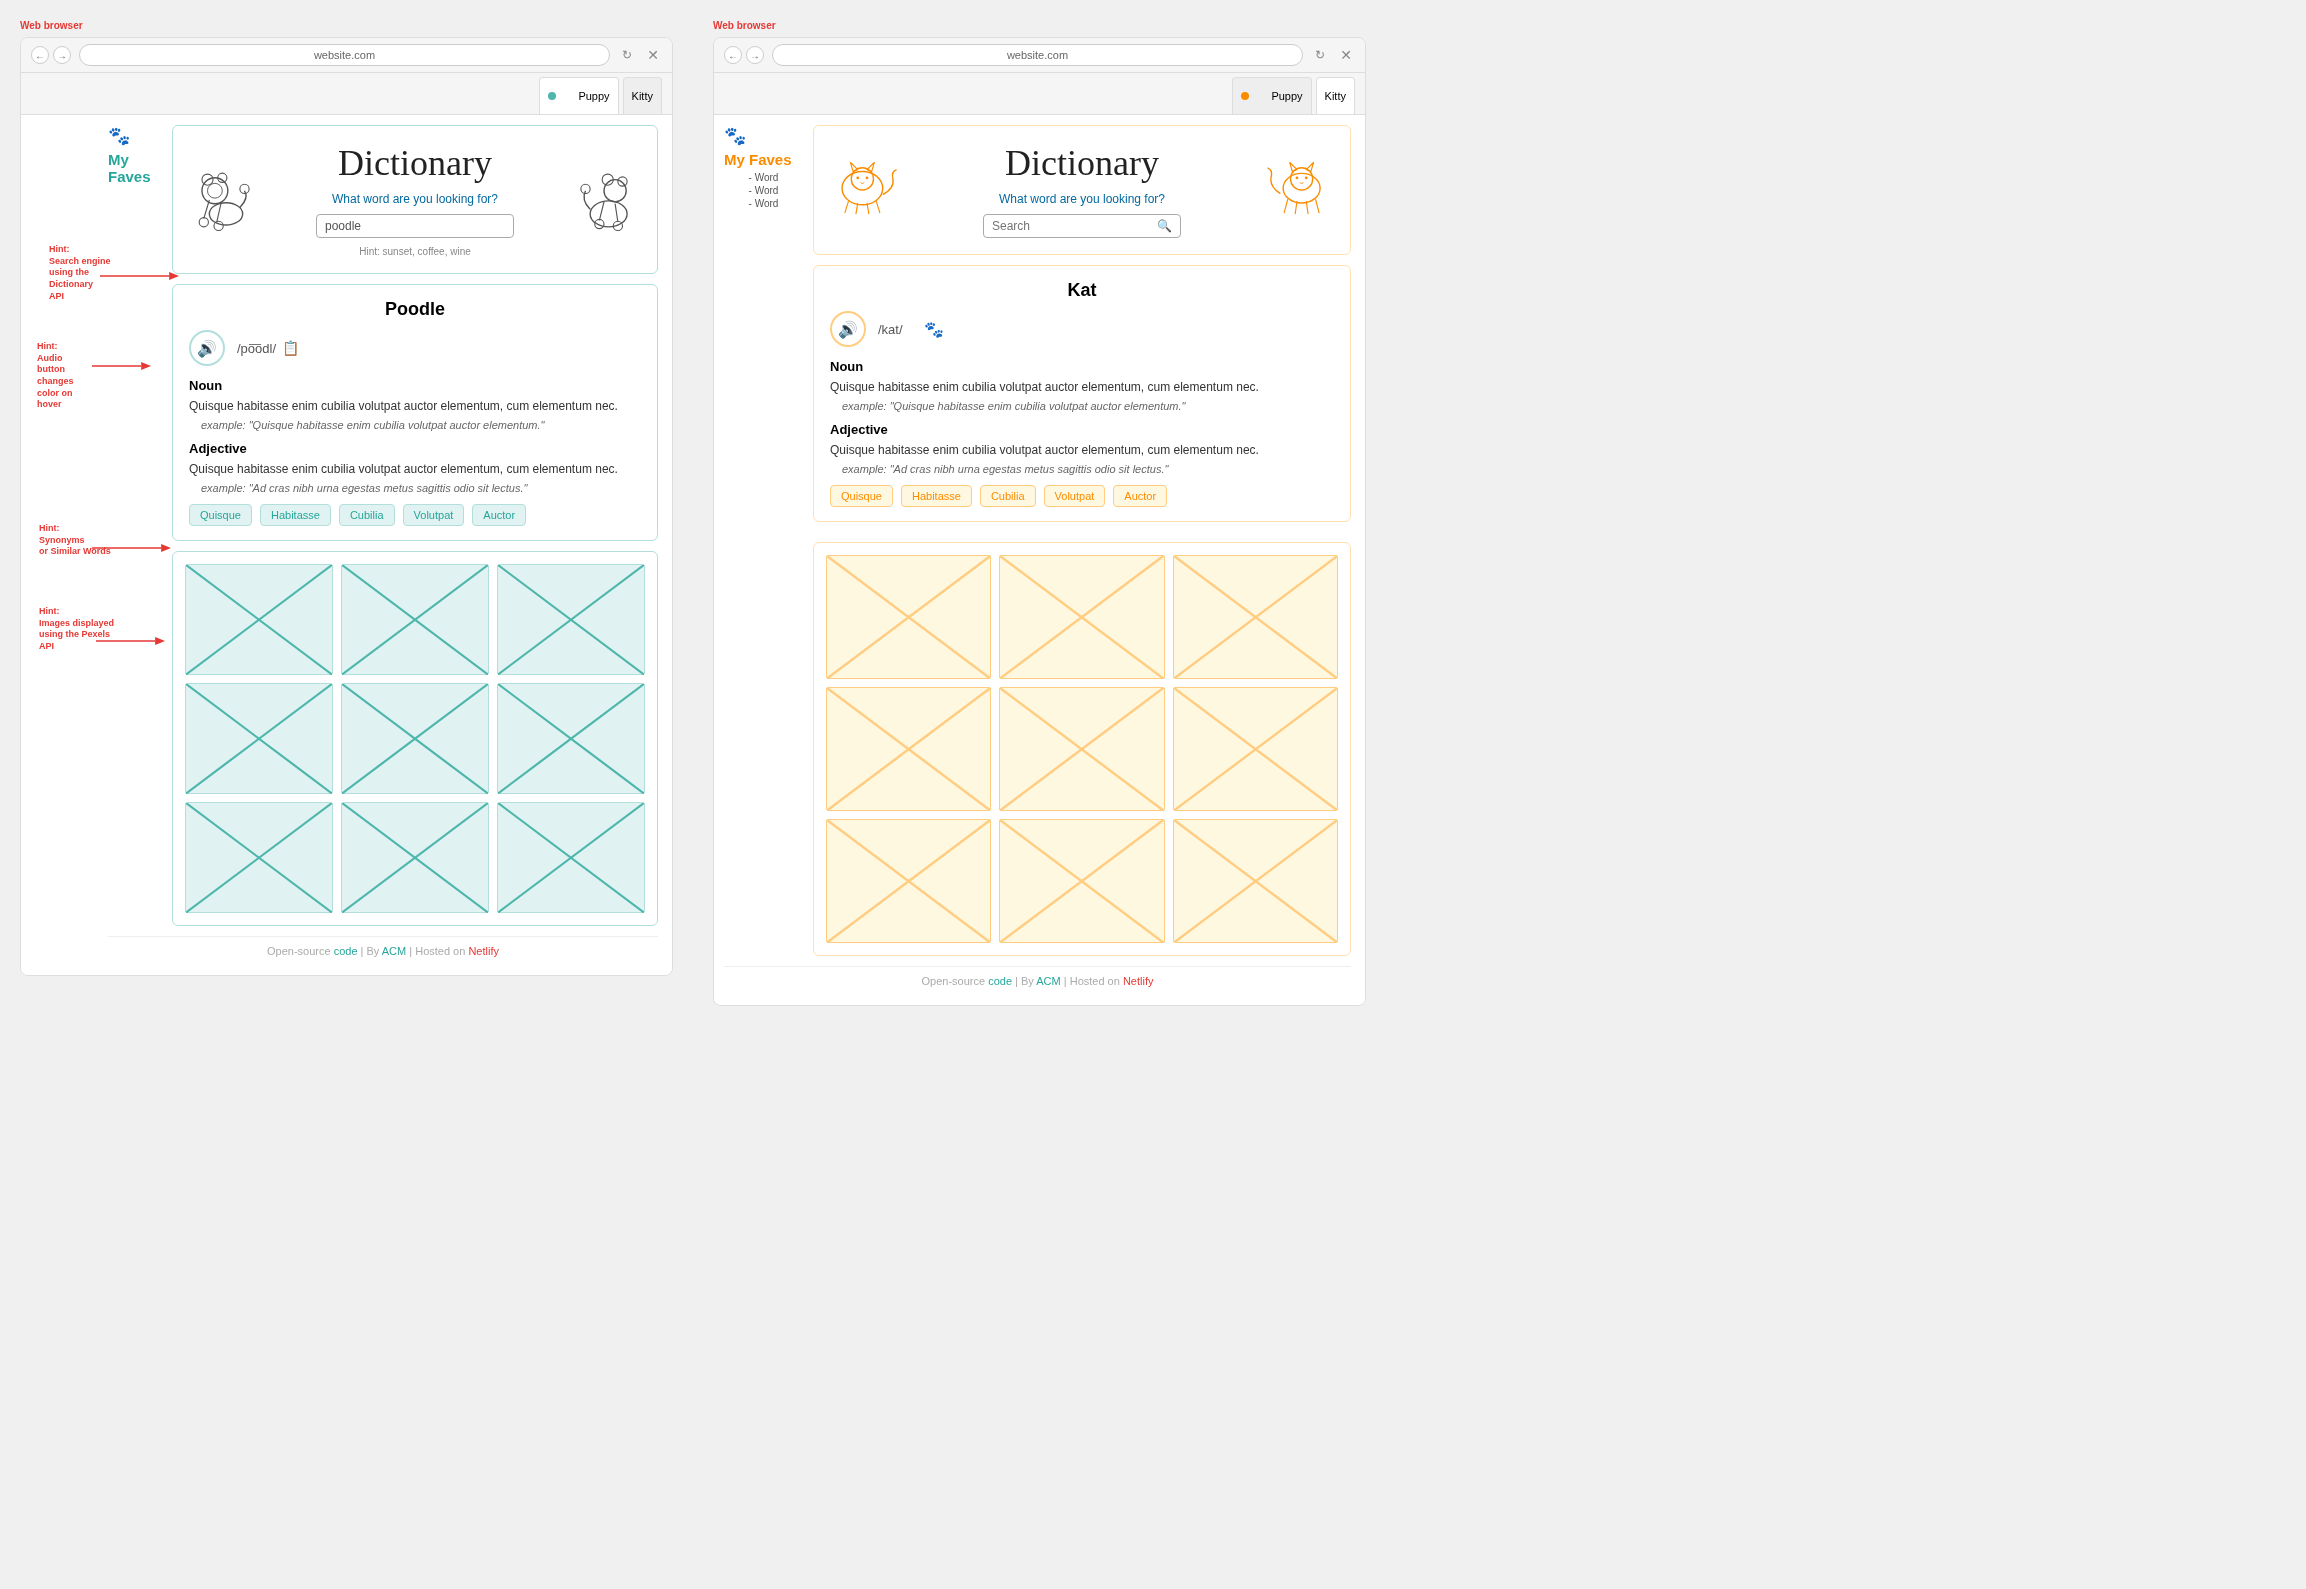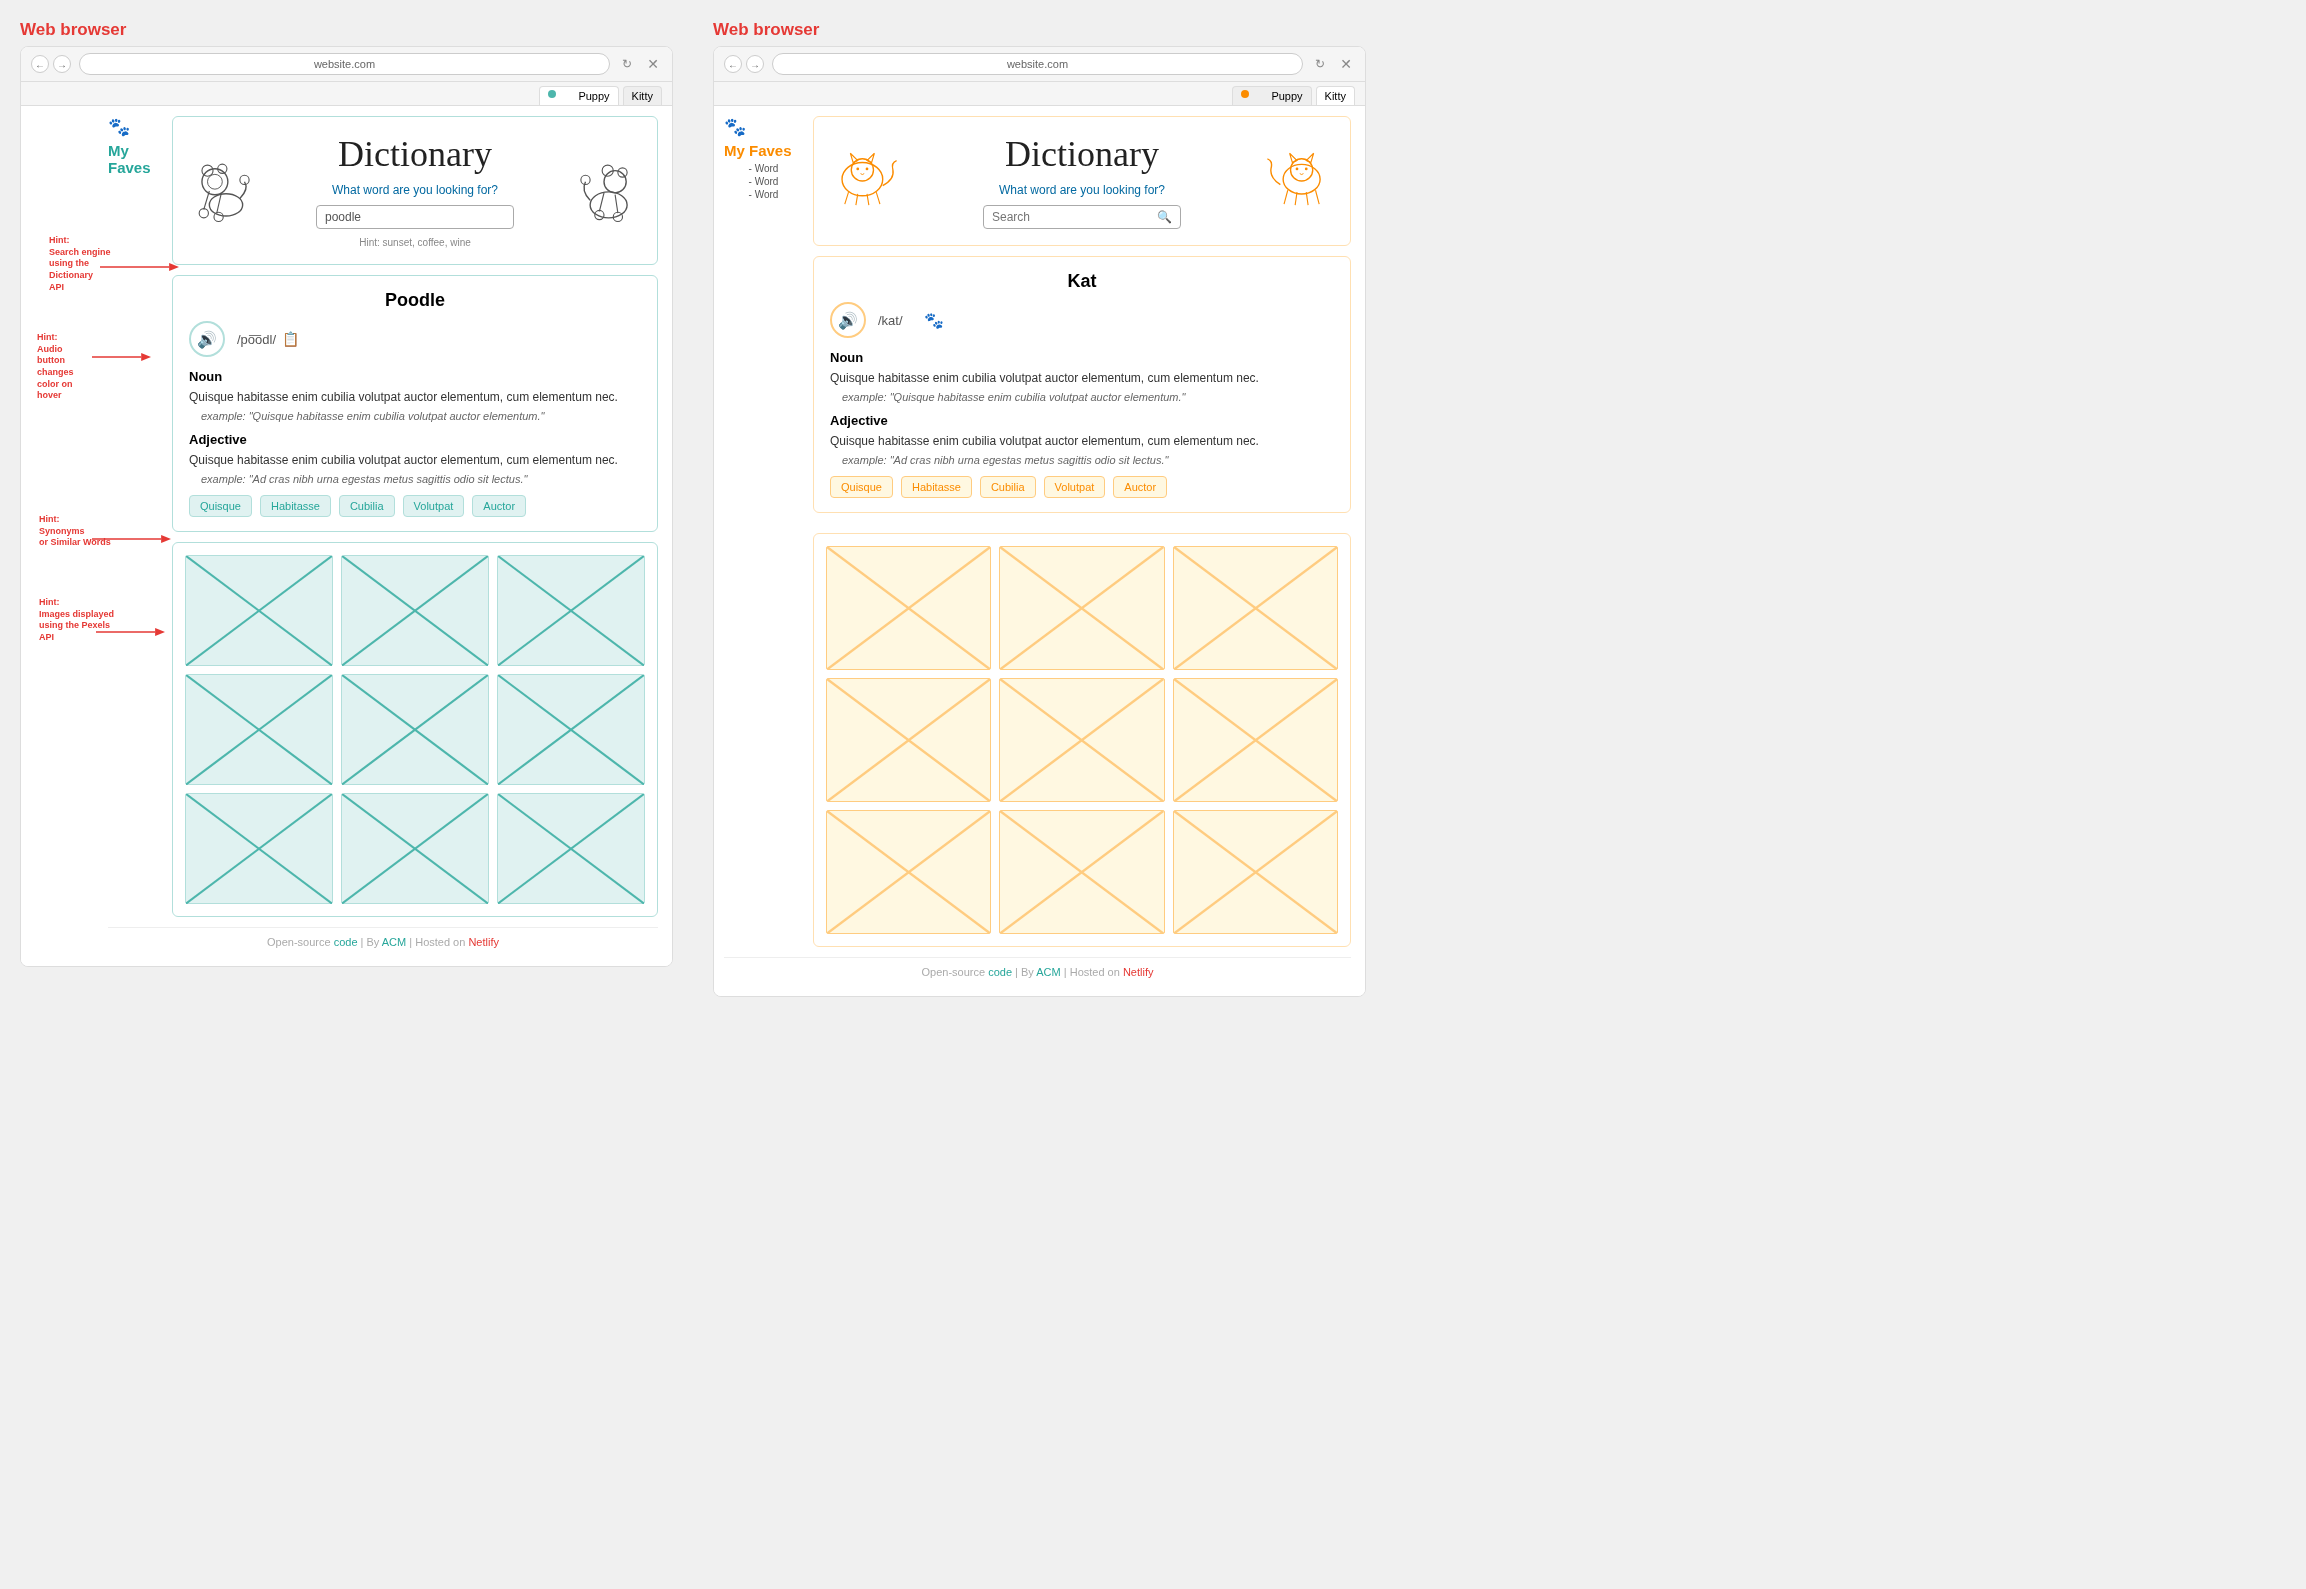--- a/index.html
+++ b/index.html
@@ -17,21 +17,21 @@
       background: white;
       border: 1px solid #ddd;
       border-radius: 8px;
       width: 653px;
       flex-shrink: 0;
       overflow: hidden;
       position: relative;
     }
 
     .browser-label {
-      font-size: 17px;
+      font-size: 10px;
       font-weight: bold;
       color: #e53935;
       margin-bottom: 6px;
     }
 
     .browser-chrome {
       background: #f5f5f5;
       border-bottom: 1px solid #ddd;
       padding: 6px 10px;
       display: flex;
@@ -94,27 +94,27 @@
     .browser-tabs {
       display: flex;
       justify-content: flex-end;
       padding: 4px 10px 0;
       gap: 4px;
       background: #f5f5f5;
       border-bottom: 1px solid #ddd;
     }
 
     .browser-tab {
-      padding: 3px 8px;
+      padding: 12px 8px;
       font-size: 11px;
       border-radius: 4px 4px 0 0;
       border: 1px solid #ddd;
       border-bottom: none;
       display: flex;
-      align-items: flex-start;
+      align-items: center;
       gap: 22px;
     }
 
     .tab-active {
       background: white;
     }
 
     .tab-inactive {
       background: #eee;
     }

